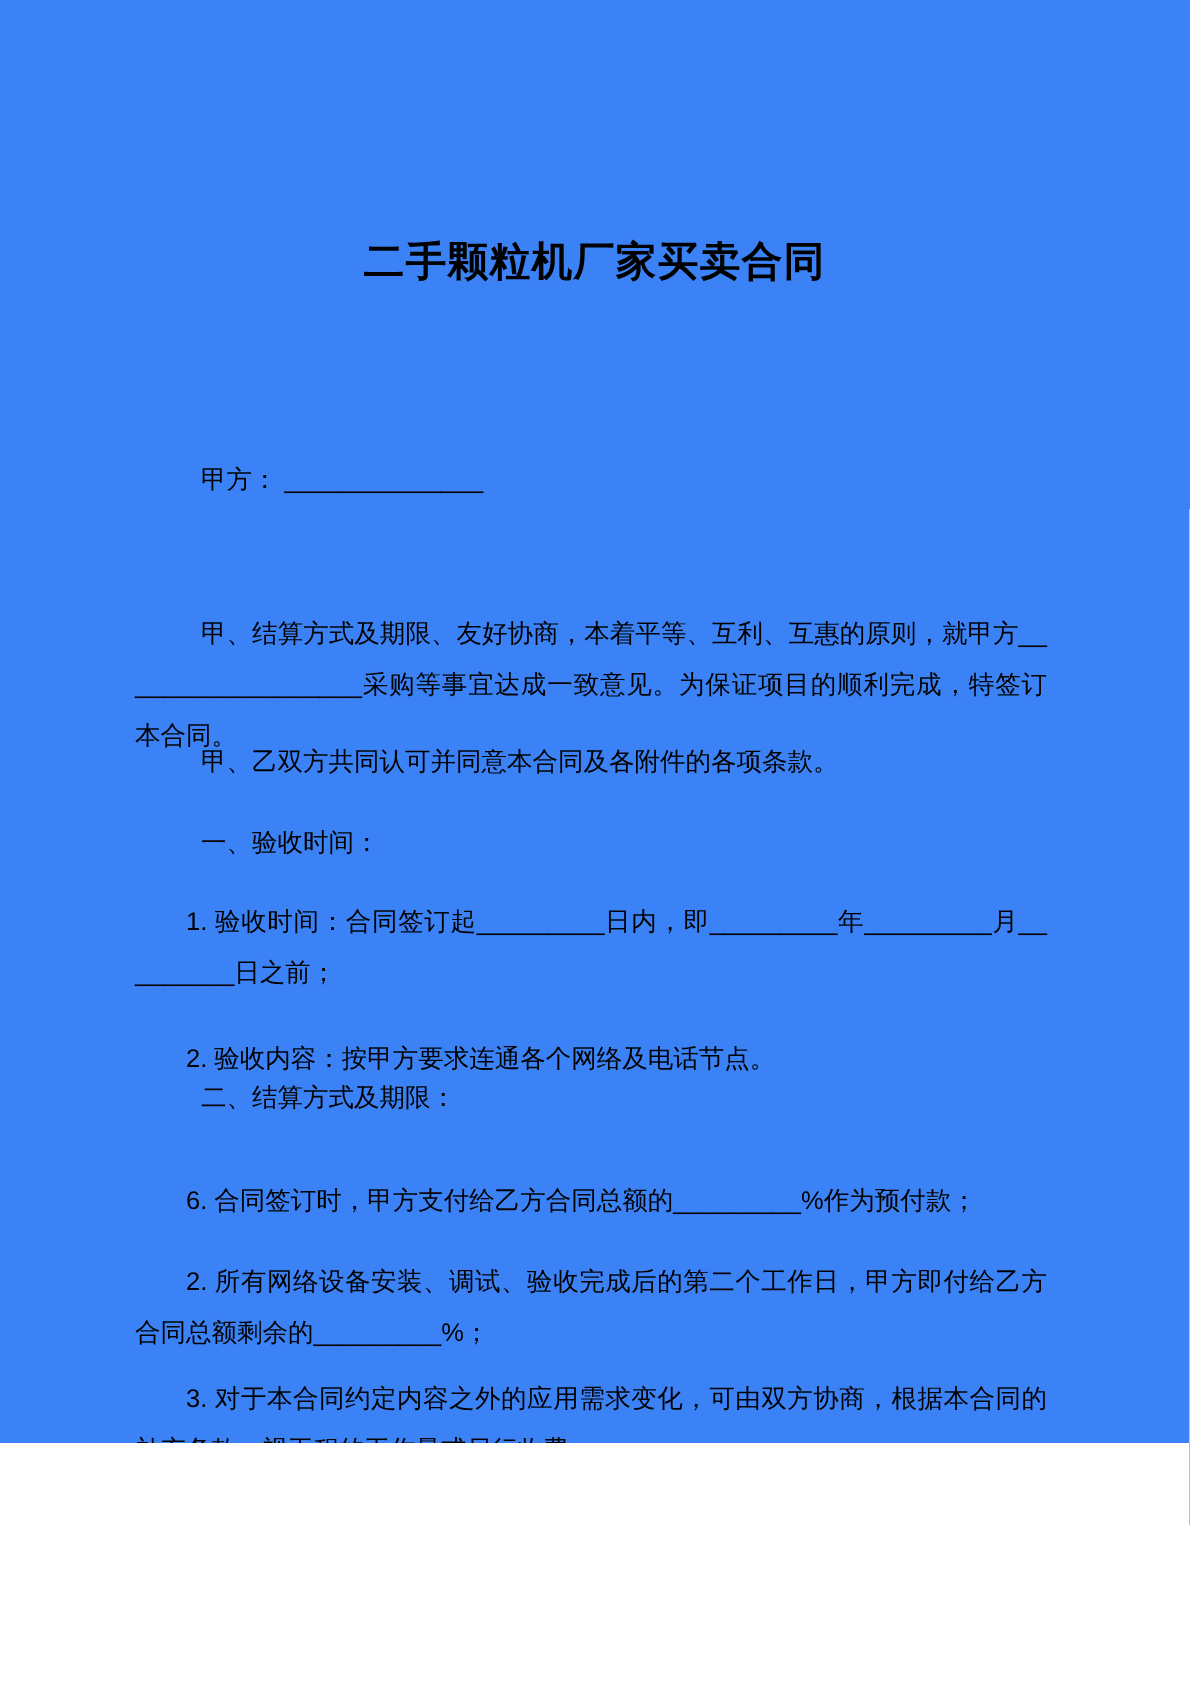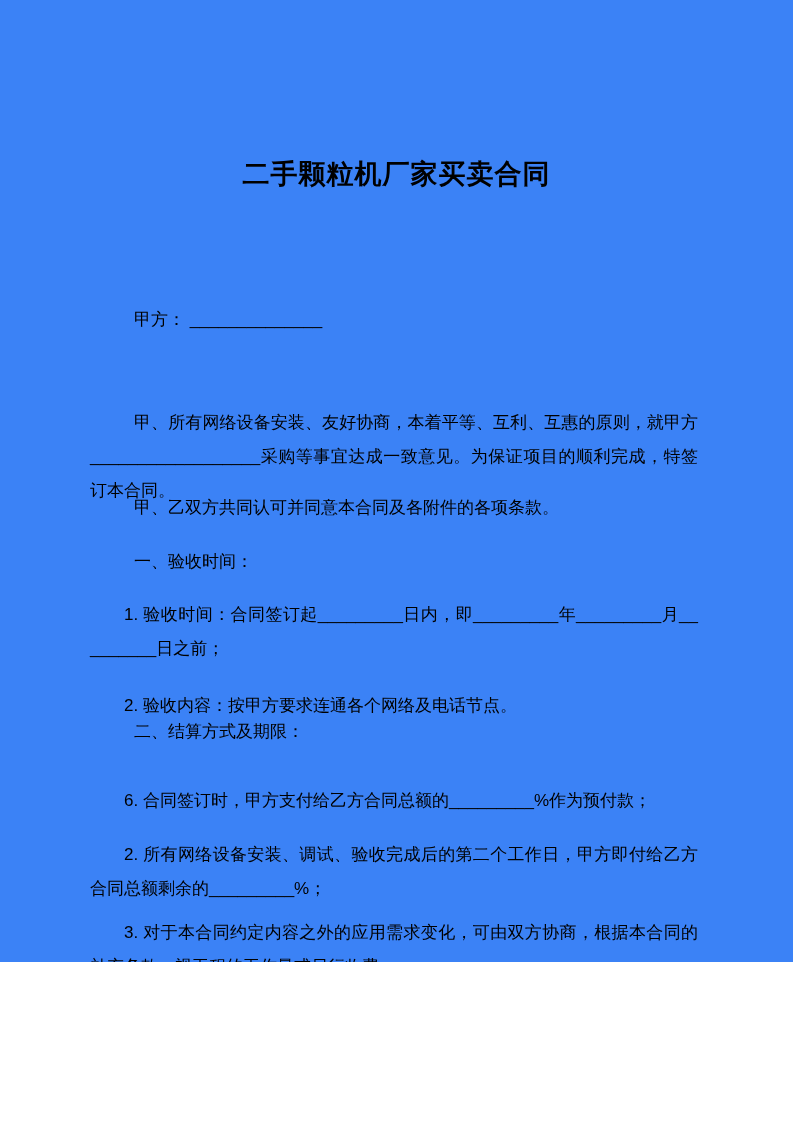--- a/index.html
+++ b/index.html
@@ -51,21 +51,21 @@
 </head>
 <body>
 
 <div class="page">
 
   <h1 class="doc-title">二手颗粒机厂家买卖合同</h1>
 
   <p class="para indent-cn" style="top:286px;">甲方： ______________</p>
 
 
-  <p class="para indent-cn" style="top:389px;">甲、所有网络设备安装、友好协商，本着平等、互利、互惠的原则，就甲方__________________采购等事宜达成一致意见。为保证项目的顺利完成，特签订本合同。</p>
+  <p class="para indent-cn" style="top:389px;">甲、结算方式及期限、友好协商，本着平等、互利、互惠的原则，就甲方__________________采购等事宜达成一致意见。为保证项目的顺利完成，特签订本合同。</p>
 
   <p class="para indent-cn" style="top:474px;">甲、乙双方共同认可并同意本合同及各附件的各项条款。</p>
 
   <p class="para indent-cn" style="top:528px;">一、验收时间：</p>
 
   <p class="para indent-num" style="top:581px;">1. 验收时间：合同签订起_________日内，即_________年_________月_________日之前；</p>
 
   <p class="para indent-num" style="top:661px;margin-top:28px;">2. 验收内容：按甲方要求连通各个网络及电话节点。</p>
 
   <p class="para indent-cn" style="top:698px;">二、结算方式及期限：</p>

